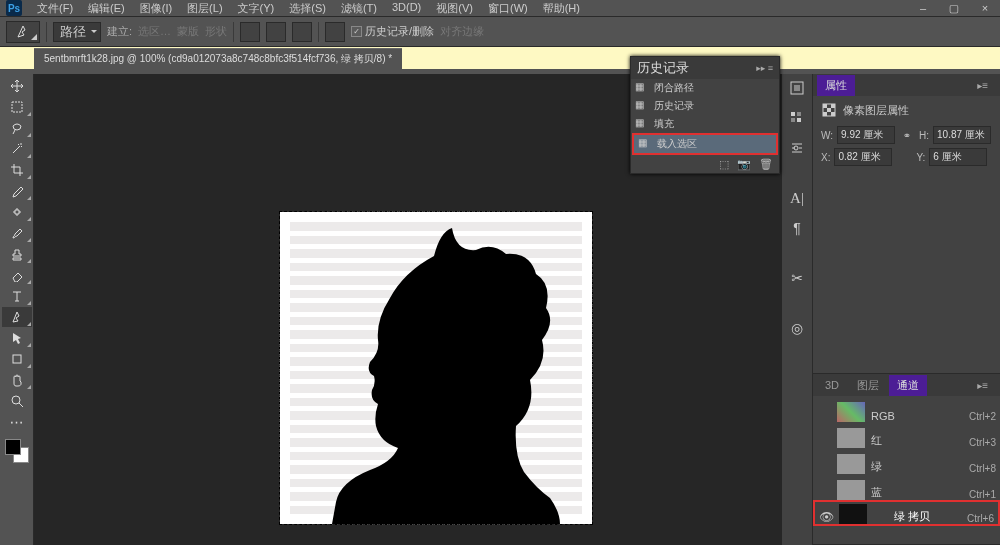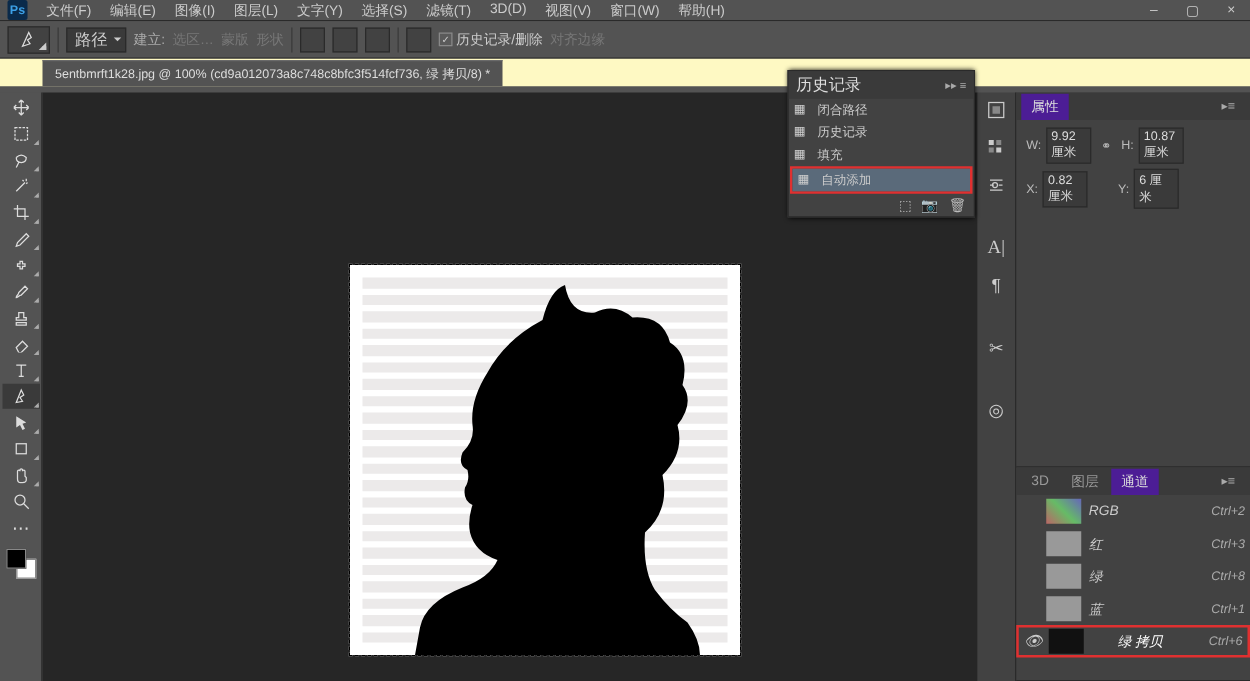--- a/index.html
+++ b/index.html
@@ -48,25 +48,25 @@
 
 
 .right-col{width:188px;background:#424242;display:flex;flex-direction:column;border-left:1px solid #2a2a2a;}
 .panel{border-bottom:1px solid #2a2a2a;}
 .panel .tabs{height:22px;display:flex;align-items:center;background:#3a3a3a;padding-left:4px;gap:2px;}
 .panel .tabs span{padding:3px 8px;color:#999;}
 .panel .tabs span.active{background:#4c1d95;color:#ddd;}
 .panel .tabs .flyout{margin-left:auto;margin-right:4px;font-size:10px;color:#aaa;}
 .panel .body{padding:6px 8px;}
 .prop-row{display:flex;align-items:center;gap:4px;margin-bottom:4px;font-size:10px;color:#bbb;}
-.prop-row .field{background:#3a3a3a;border:1px solid #2a2a2a;padding:1px 3px;width:36px;color:#ddd;}
+.prop-row .field{background:#3a3a3a;border:1px solid #2a2a2a;padding:1px 3px;width:58px;color:#ddd;}
 .prop-row .link{width:16px;height:14px;display:flex;align-items:center;justify-content:center;}
 
 .channels{flex:1;display:flex;flex-direction:column;}
-.chan{height:26px;display:flex;align-items:center;padding:0 4px;gap:6px;font-style:italic;}
+.chan{height:26px;display:flex;align-items:flex-end;padding:0 4px;gap:6px;}
 .chan .eye{width:14px;text-align:center;color:#ccc;font-size:12px;}
 .chan .thumb{width:28px;height:20px;background:#111;}
 .chan .name{flex:1;font-size:11px;}
 .chan .short{font-size:10px;color:#aaa;}
 .chan.sel .name{color:#fff;margin-left:21px;}
 .chan-hilite{border:2px solid #e03030;}
 
 
 .history{position:absolute;left:630px;top:56px;width:150px;background:#424242;border:1px solid #2a2a2a;box-shadow:0 0 4px #000;}
 .history .tabs{height:22px;background:#3a3a3a;display:flex;align-items:center;padding:0 6px;}
@@ -315,20 +315,33 @@
   </div>
 
   <div class="right-col">
 
     <div class="panel" style="height:300px">
       <div class="tabs">
         <span class="active">属性</span>
         <span class="flyout">▸≡</span>
       </div>
       <div class="body">
+        <div style="display:flex;align-items:center;gap:6px;margin-bottom:8px;">
+          <span>
+              <svg width="16" height="16">
+                <rect x="2" y="2" width="12" height="12" fill="none" stroke="#ccc"></rect>
+                <rect x="2" y="2" width="4" height="4" fill="#ccc"></rect>
+                <rect x="10" y="2" width="4" height="4" fill="#ccc"></rect>
+                <rect x="6" y="6" width="4" height="4" fill="#ccc"></rect>
+                <rect x="2" y="10" width="4" height="4" fill="#ccc"></rect>
+                <rect x="10" y="10" width="4" height="4" fill="#ccc"></rect>
+              </svg>
+            </span>
+          <span>像素图层属性</span>
+        </div>
         <div class="prop-row">
           <span>W:</span>
           <span class="field">9.92 厘米</span>
           <span class="link">⚭</span>
           <span>H:</span>
           <span class="field">10.87 厘米</span>
         </div>
         <div class="prop-row">
           <span>X:</span>
           <span class="field">0.82 厘米</span>
@@ -393,21 +406,21 @@
     <span class="ico">▦</span>
     <span>历史记录</span>
   </div>
   <div class="item">
     <span class="ico">▦</span>
     <span>填充</span>
   </div>
   <div class="hilite">
     <div class="item sel">
       <span class="ico">▦</span>
-      <span>自动添加</span>
+      <span>载入选区</span>
     </div>
   </div>
   <div class="footer">
     <span>⬚</span>
     <span>📷</span>
     <span>🗑</span>
   </div>
 </div>
 
 </body></html>

